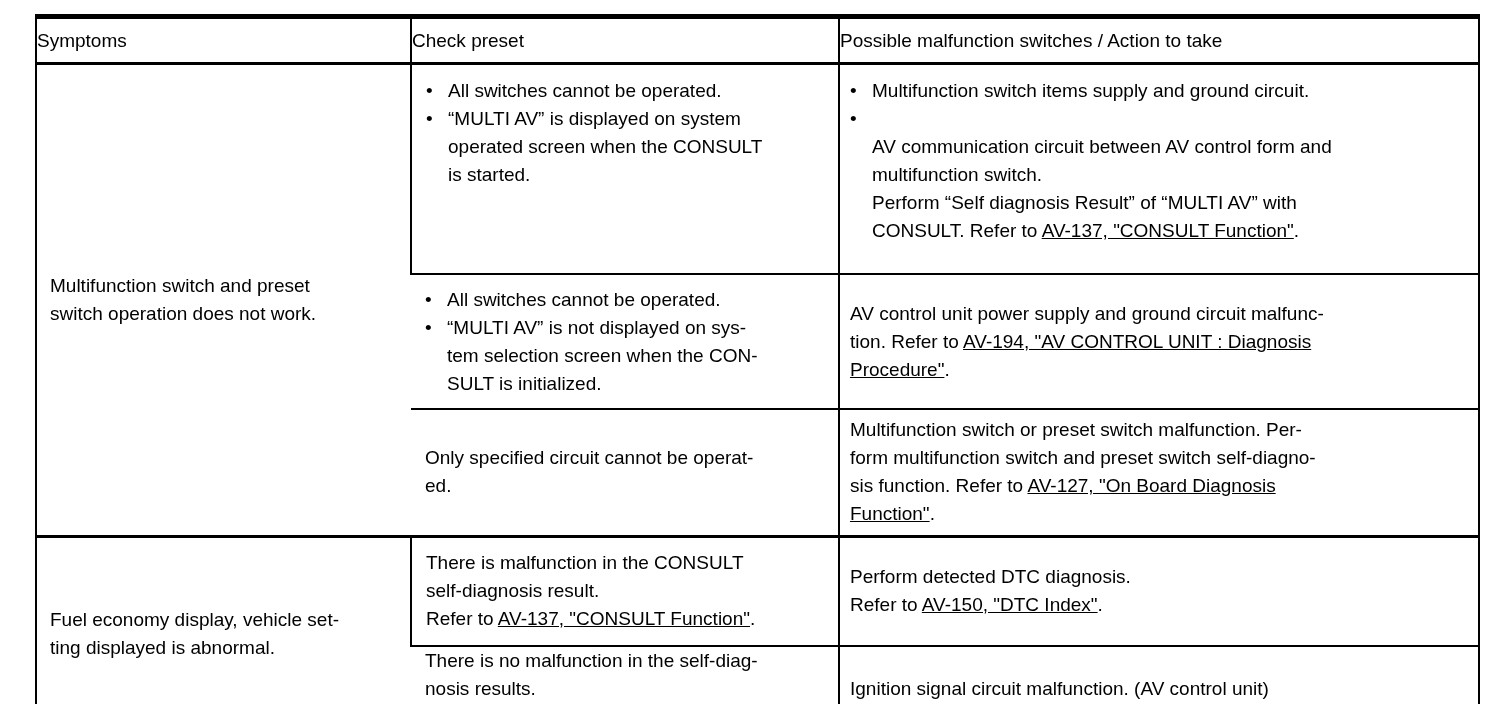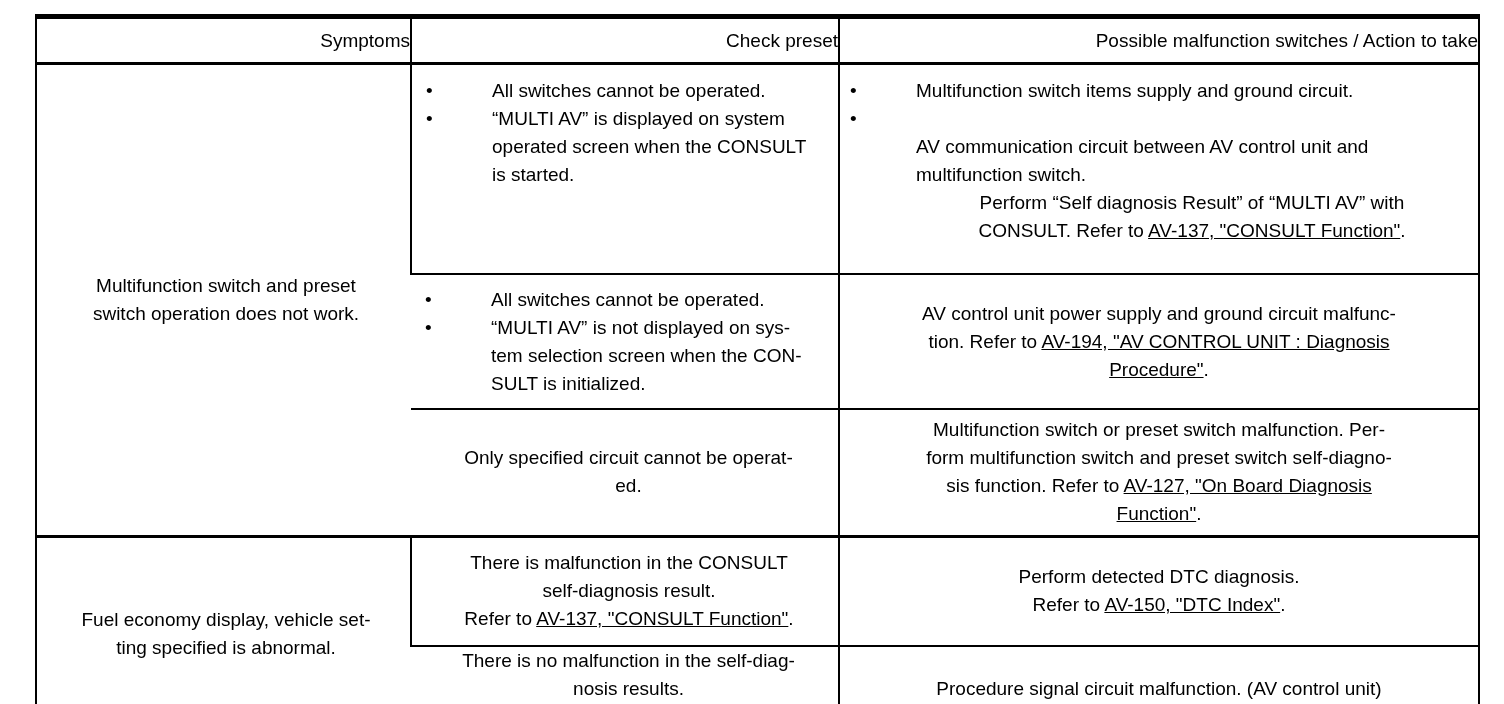--- a/index.html
+++ b/index.html
@@ -18,21 +18,21 @@
     border-bottom:6px solid #000;
     border-left:2px solid #000;
     border-right:2px solid #000;
   }
   col.c1 { width:375px; }
   col.c2 { width:428px; }
   col.c3 { width:640px; }
 
   th {
     font-weight:400;
-    text-align:right;
+    text-align:left;
     vertical-align:middle;
     height:47px;
     border-bottom:3px solid #000;
     border-left:2px solid #000;
   }
   th:first-child { border-left:none; }
 
   td {
     vertical-align:middle;
     border-left:2px solid #000;
@@ -46,25 +46,25 @@
   tr.r2 { height:135px; }
   tr.r3 { height:127px; }
   tr.r4 { height:110px; }
   tr.r5 { height:87px; }
 
   td.sym  { padding:0 8px 0 13px; }
   td.chk  { padding:0 6px 0 14px; }
   td.act  { padding:0 10px 0 10px; }
   td.vtop { vertical-align:top; padding-top:12px; }
 
-  .cell { white-space:pre-line;text-align:center; }
+  .cell { white-space:pre-line; }
 
   .bullet-item { display:flex; align-items:flex-start; }
   .bullet { flex:0 0 22px; }
-  .btext { flex:1 1 auto; white-space:pre-line;margin-left:44px; }
+  .btext { flex:1 1 auto; white-space:pre-line; }
 
   a.lnk {
     color:#000;
     text-decoration:underline;
     cursor:pointer;
     white-space:pre-line;
   }
 </style>
 </head>
 <body>
@@ -102,21 +102,21 @@
         </div>
       </td>
       <td class="act vtop">
         <div class="bullet-item">
           <span class="bullet">•</span>
           <span class="btext">Multifunction switch items supply and ground circuit.</span>
         </div>
         <div class="bullet-item">
           <span class="bullet">•</span>
           <div class="btext">
-            <span>AV communication circuit between AV control unit and
+            <span>AV communication circuit between AV control form and
 multifunction switch.</span>
             <div class="cell"><span>Perform “Self diagnosis Result” of “MULTI AV” with
 CONSULT. Refer to </span><a class="lnk">AV-137, "CONSULT Function"</a><span>.</span></div>
           </div>
         </div>
       </td>
     </tr>
 
     <tr class="r2 subrow">
       <td class="chk">
@@ -147,38 +147,38 @@
         <div class="cell"><span>Multifunction switch or preset switch malfunction. Per-
 form multifunction switch and preset switch self-diagno-
 sis function. Refer to </span><a class="lnk">AV-127, "On Board Diagnosis
 Function"</a><span>.</span></div>
       </td>
     </tr>
 
     <tr class="r4 grouprow">
       <td class="sym" rowspan="2">
         <div class="cell">Fuel economy display, vehicle set-
-ting specified is abnormal.</div>
+ting displayed is abnormal.</div>
       </td>
       <td class="chk">
         <div class="cell"><span>There is malfunction in the CONSULT
 self-diagnosis result.
 Refer to </span><a class="lnk">AV-137, "CONSULT Function"</a><span>.</span></div>
       </td>
       <td class="act">
         <div class="cell"><span>Perform detected DTC diagnosis.
 Refer to </span><a class="lnk">AV-150, "DTC Index"</a><span>.</span></div>
       </td>
     </tr>
 
     <tr class="r5 subrow">
       <td class="chk">
         <div class="cell"><span>There is no malfunction in the self-diag-
 nosis results.
 Refer to </span></div>
       </td>
       <td class="act">
-        <div class="cell">Procedure signal circuit malfunction. (AV control unit)</div>
+        <div class="cell">Ignition signal circuit malfunction. (AV control unit)</div>
       </td>
     </tr>
   </tbody>
     </table>
 </div>
 
 </body></html>

